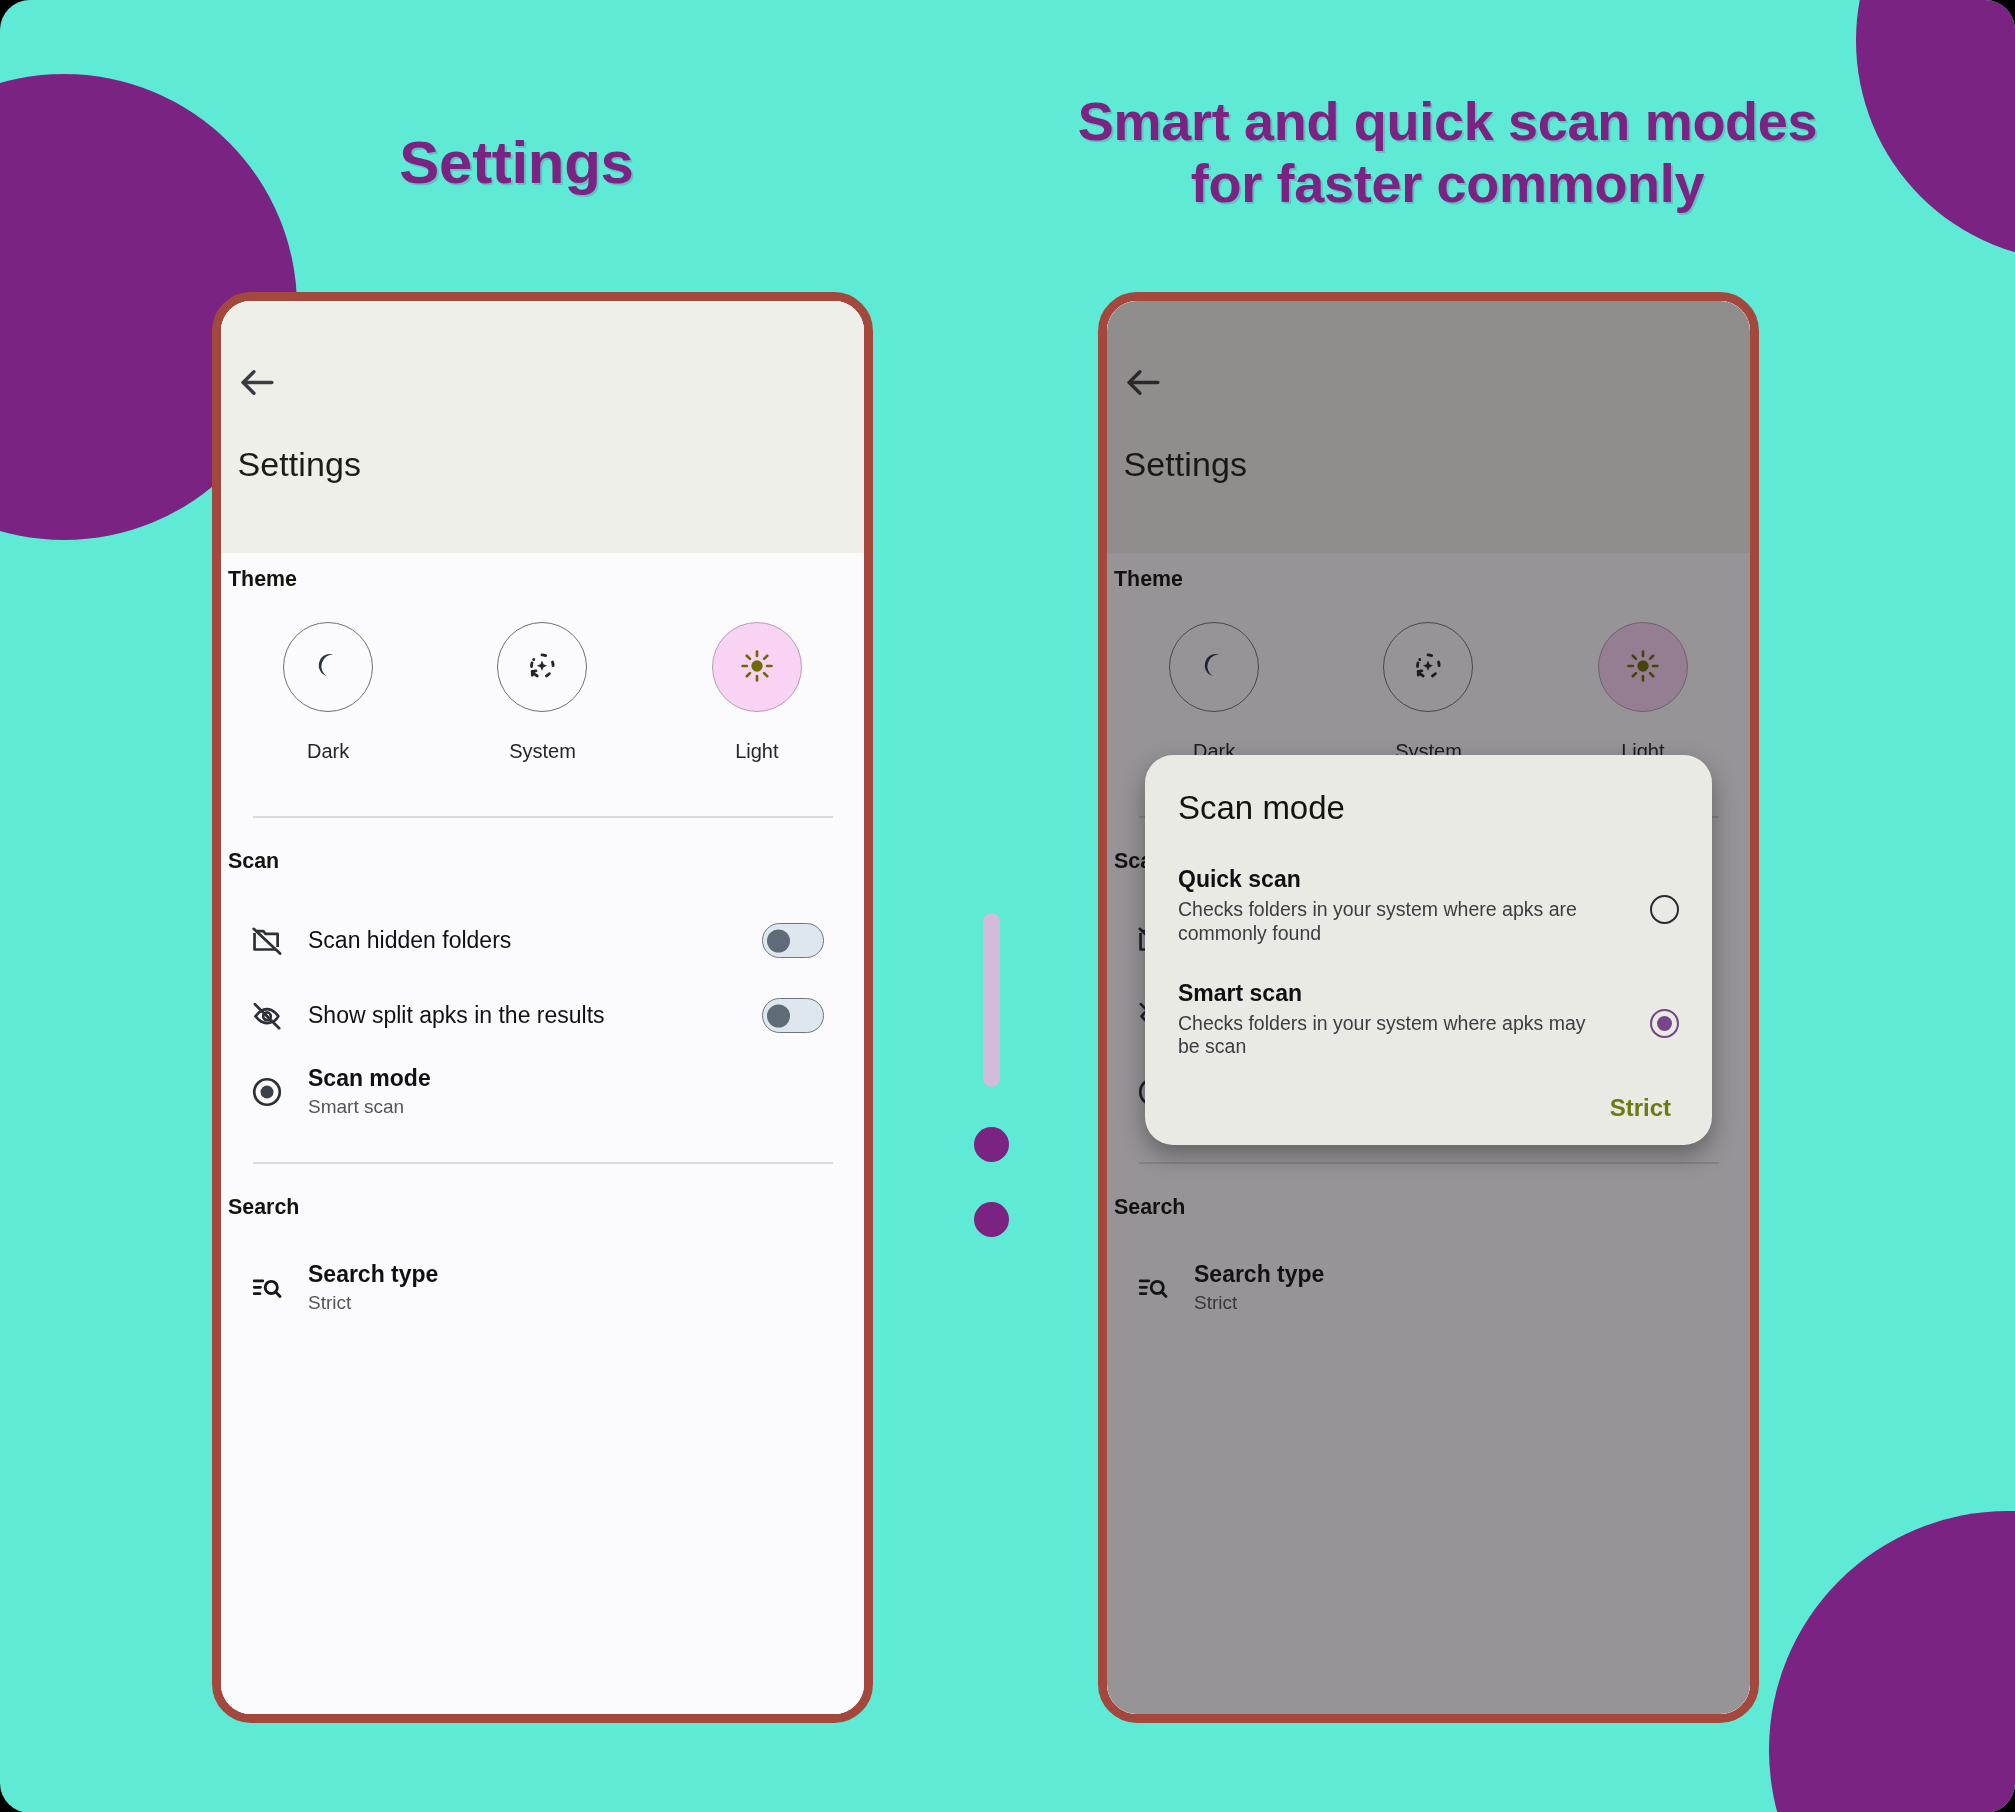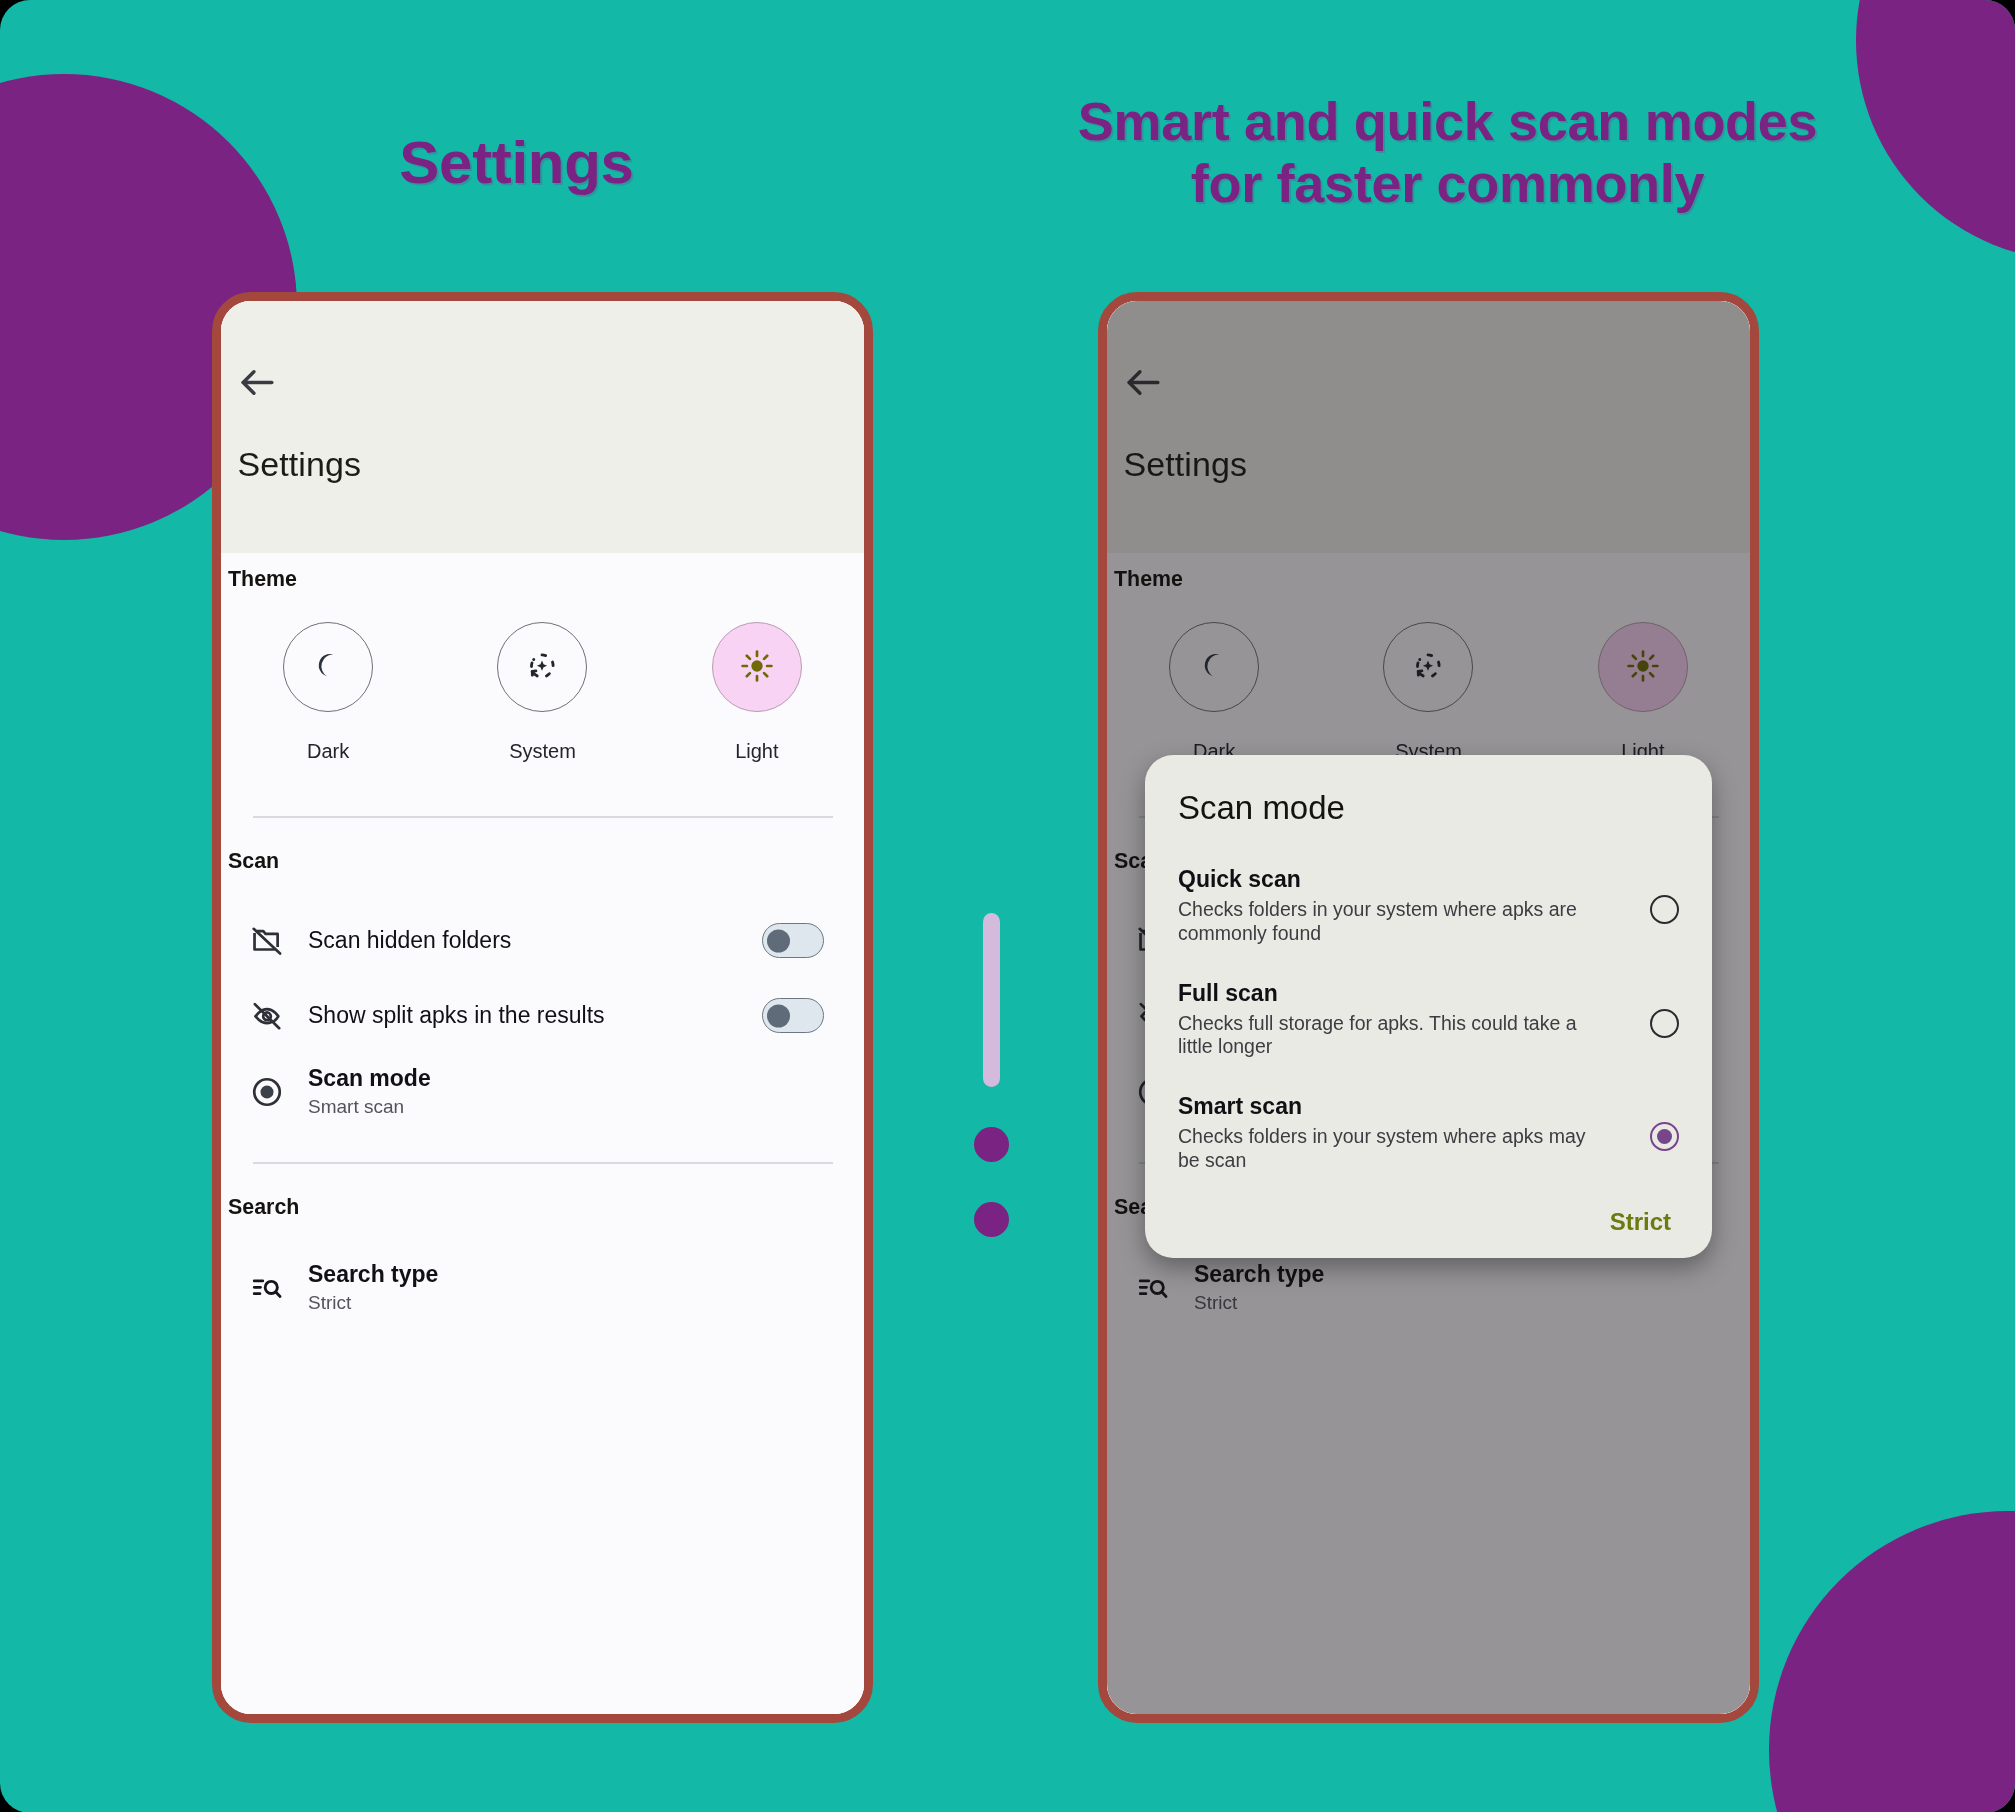--- a/index.html
+++ b/index.html
@@ -2,21 +2,21 @@
 <html style="font-size:10px"><head>
 <meta charset="utf-8">
 <style>
   html,body{margin:0;padding:0;background:#000;}
   body{
     width:2015px;height:1813px;position:relative;overflow:hidden;
     font-family:"Liberation Sans",sans-serif;
   }
   .page{
     position:absolute;inset:0;
-    background:#14b8a6;
+    background:#5eead4;
     border-radius:30px;
     overflow:hidden;
   }
   
   .blob{position:absolute;border-radius:50%;background:#7B2382;}
   .blob-tl{left:-169px;top:74px;width:466px;height:466px;}
   .blob-tr{left:1856px;top:-180px;width:441px;height:441px;}
   .blob-br{left:1769px;top:1511px;width:478px;height:478px;}
 
   
@@ -402,27 +402,20 @@
         <div class="dialog-title">Scan mode</div>
 
         <div class="opt">
           <div class="opt-texts">
             <div class="opt-title">Quick scan</div>
             <div class="opt-desc">Checks folders in your system where apks are commonly found</div>
           </div>
           <div class="radio"></div>
         </div>
 
-        <div class="opt">
-          <div class="opt-texts">
-            <div class="opt-title">Full scan</div>
-            <div class="opt-desc">Checks full storage for apks. This could take a little longer</div>
-          </div>
-          <div class="radio"></div>
-        </div>
 
         <div class="opt">
           <div class="opt-texts">
             <div class="opt-title">Smart scan</div>
             <div class="opt-desc">Checks folders in your system where apks may be scan</div>
           </div>
           <div class="radio on"></div>
         </div>
 
         <div class="dialog-actions">

